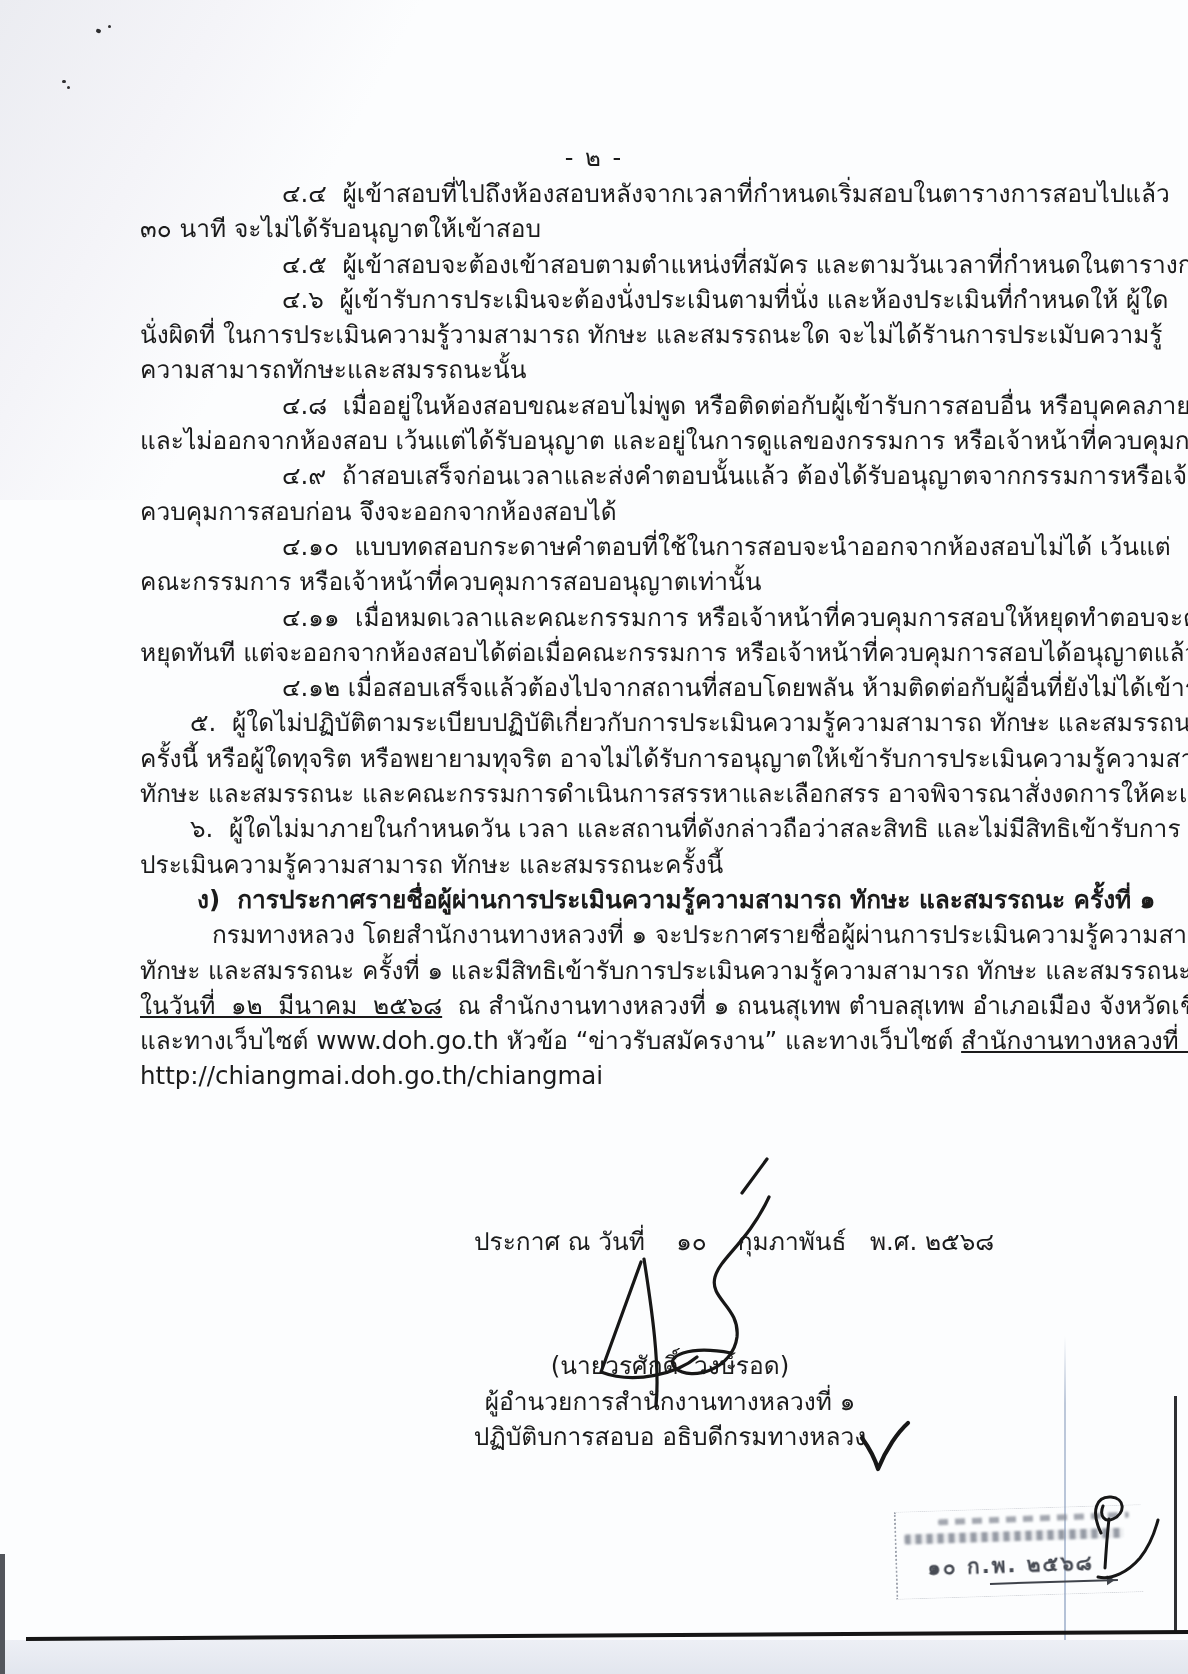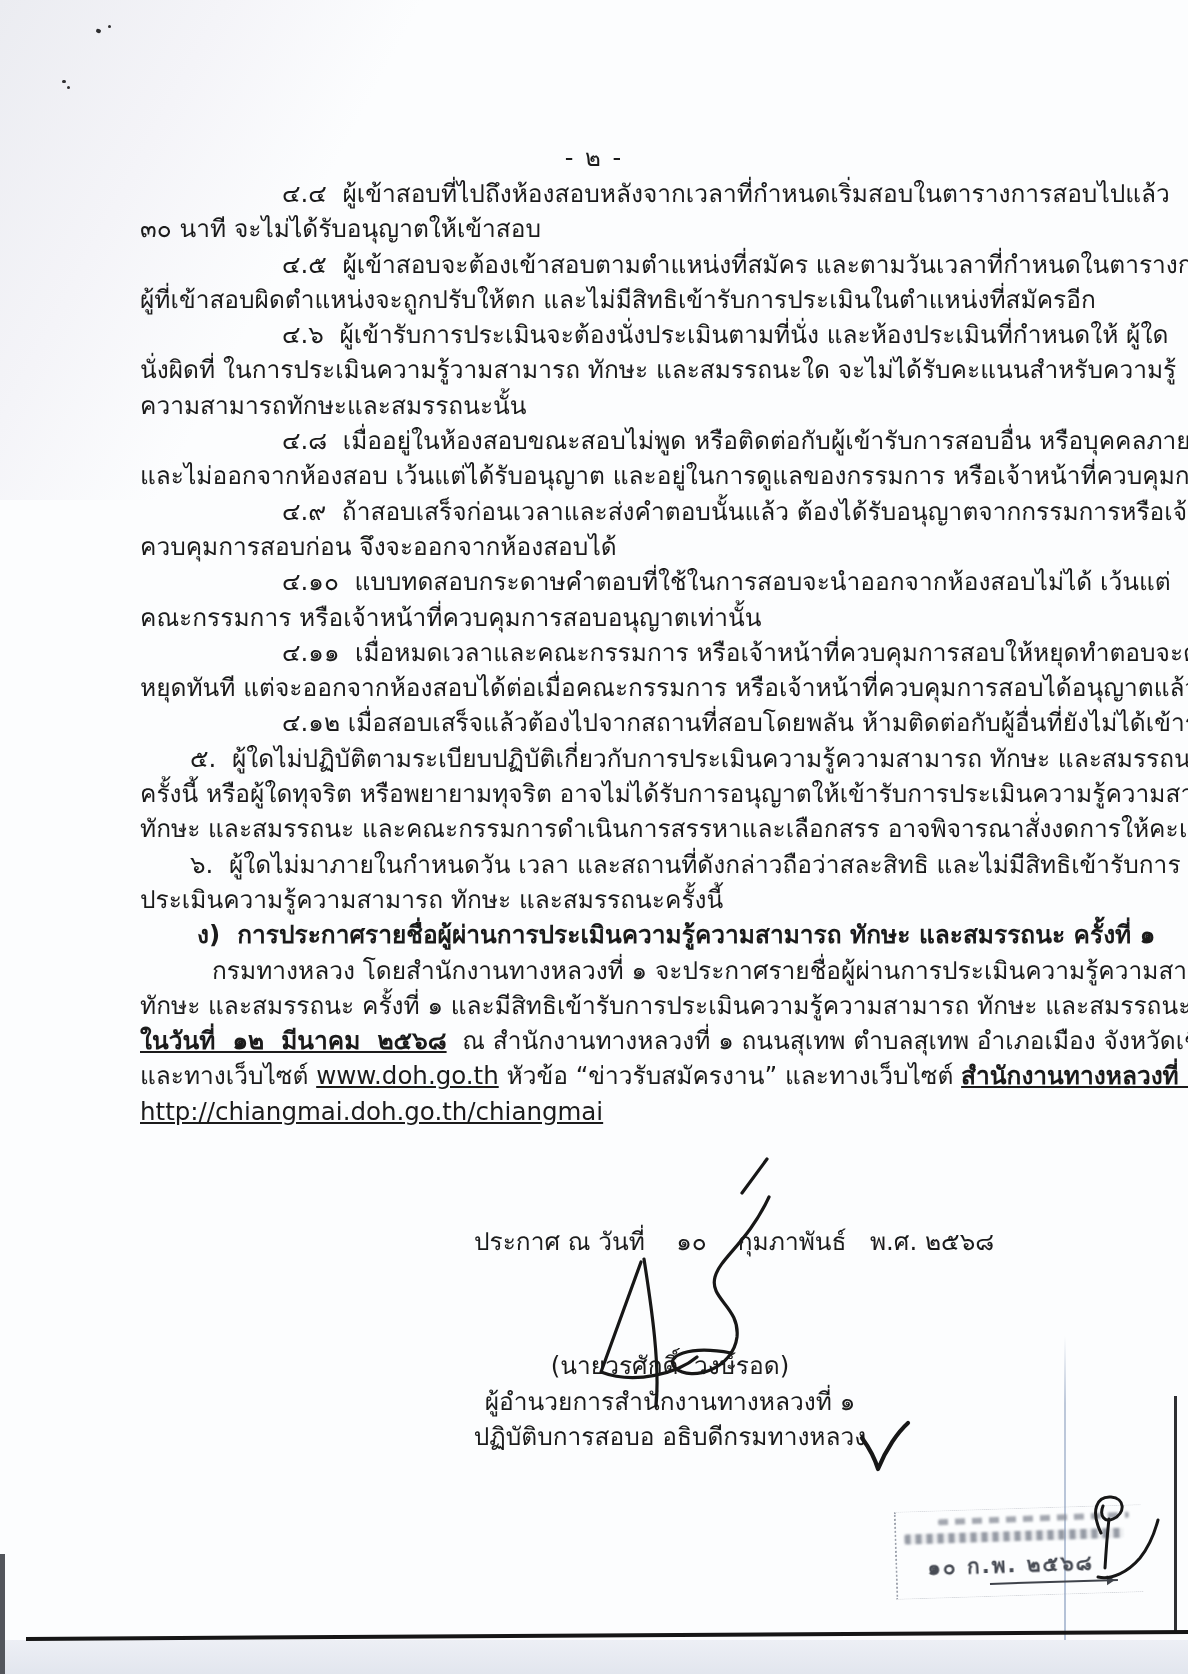--- a/index.html
+++ b/index.html
@@ -21,22 +21,22 @@
     position:absolute;left:0;top:138px;width:100%;text-align:center;
     font-size:24px;letter-spacing:2px;
   }
   .body-text{position:absolute;left:140px;top:176px;width:920px;font-size:24.5px;}
   .ln{height:35.3px;line-height:35.3px;white-space:pre;}
   .ind-item{padding-left:142px;}
   .ind-sec{padding-left:50px;}
   .ind-g{padding-left:57px;}
   .ind-para{padding-left:72px;}
   .bold{font-weight:bold;}
-  .ul{text-decoration:underline;}
-  .bul{font-weight:bold;text-decoration:underline;text-align:right;}
+  .ul{}
+  .bul{font-weight:normal;text-decoration:underline;text-align:right;}
   .date-line{position:absolute;left:474px;top:1222px;font-size:24.5px;white-space:pre;}
   .signer{position:absolute;left:370px;top:1348px;width:600px;text-align:center;font-size:24.5px;}
   .signer div{height:35.5px;line-height:35.5px;white-space:pre;}
   .overlay{position:absolute;left:0;top:0;pointer-events:none;}
   .stamp{
     position:absolute;left:895px;top:1508px;width:245px;height:86px;
     transform:rotate(-1.8deg);
     border-left:2px dotted #9ba0ab;
     border-top:1px dotted rgba(130,136,148,.45);
     border-bottom:1px dotted rgba(130,136,148,.5);
@@ -80,23 +80,22 @@
   <div class="speck s2"></div>
   <div class="speck s3"></div>
   <div class="speck s4"></div>
 
   <div class="page-num">- ๒ -</div>
 
   <div class="body-text">
     <div class="ln ind-item"><span>๔.๔  ผู้เข้าสอบที่ไปถึงห้องสอบหลังจากเวลาที่กำหนดเริ่มสอบในตารางการสอบไปแล้ว</span></div>
     <div class="ln"><span>๓๐ นาที จะไม่ได้รับอนุญาตให้เข้าสอบ</span></div>
     <div class="ln ind-item"><span>๔.๕  ผู้เข้าสอบจะต้องเข้าสอบตามตำแหน่งที่สมัคร และตามวันเวลาที่กำหนดในตารางการสอบ</span></div>
-    <div class="ln"><span>ผู้ที่เข้าสอบผิดตำแหน่งจะถูกปรับให้ตก และไม่มีสิทธิเข้ารับการประเมินในตำแหน่งที่สมัครอีก</span></div>
     <div class="ln ind-item"><span>๔.๖  ผู้เข้ารับการประเมินจะต้องนั่งประเมินตามที่นั่ง และห้องประเมินที่กำหนดให้ ผู้ใด</span></div>
-    <div class="ln"><span>นั่งผิดที่ ในการประเมินความรู้วามสามารถ ทักษะ และสมรรถนะใด จะไม่ได้รับคะแนนสำหรับความรู้</span></div>
+    <div class="ln"><span>นั่งผิดที่ ในการประเมินความรู้วามสามารถ ทักษะ และสมรรถนะใด จะไม่ได้รัานการประเมับความรู้</span></div>
     <div class="ln"><span>ความสามารถทักษะและสมรรถนะนั้น</span></div>
     <div class="ln ind-item"><span>๔.๘  เมื่ออยู่ในห้องสอบขณะสอบไม่พูด หรือติดต่อกับผู้เข้ารับการสอบอื่น หรือบุคคลภายนอก</span></div>
     <div class="ln"><span>และไม่ออกจากห้องสอบ เว้นแต่ได้รับอนุญาต และอยู่ในการดูแลของกรรมการ หรือเจ้าหน้าที่ควบคุมการสอบ</span></div>
     <div class="ln ind-item"><span>๔.๙  ถ้าสอบเสร็จก่อนเวลาและส่งคำตอบนั้นแล้ว ต้องได้รับอนุญาตจากกรรมการหรือเจ้าหน้าที่</span></div>
     <div class="ln"><span>ควบคุมการสอบก่อน จึงจะออกจากห้องสอบได้</span></div>
     <div class="ln ind-item"><span>๔.๑๐  แบบทดสอบกระดาษคำตอบที่ใช้ในการสอบจะนำออกจากห้องสอบไม่ได้ เว้นแต่</span></div>
     <div class="ln"><span>คณะกรรมการ หรือเจ้าหน้าที่ควบคุมการสอบอนุญาตเท่านั้น</span></div>
     <div class="ln ind-item"><span>๔.๑๑  เมื่อหมดเวลาและคณะกรรมการ หรือเจ้าหน้าที่ควบคุมการสอบให้หยุดทำตอบจะต้อง</span></div>
     <div class="ln"><span>หยุดทันที แต่จะออกจากห้องสอบได้ต่อเมื่อคณะกรรมการ หรือเจ้าหน้าที่ควบคุมการสอบได้อนุญาตแล้ว</span></div>
     <div class="ln ind-item"><span>๔.๑๒ เมื่อสอบเสร็จแล้วต้องไปจากสถานที่สอบโดยพลัน ห้ามติดต่อกับผู้อื่นที่ยังไม่ได้เข้ารับ</span></div>

